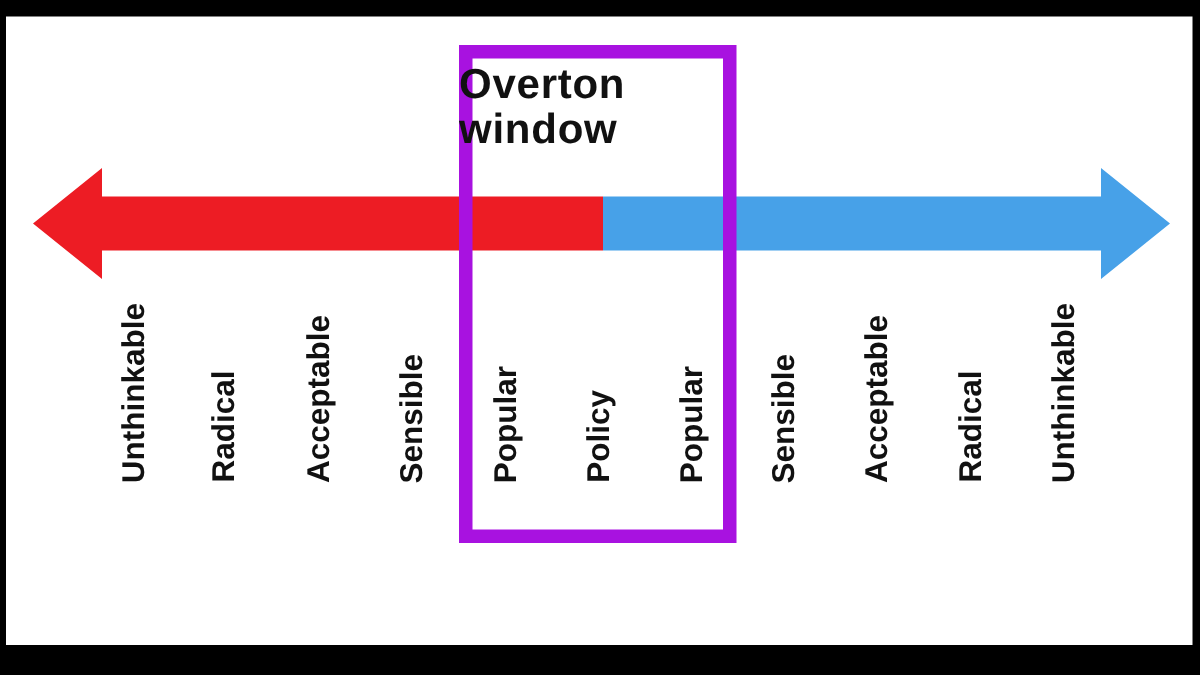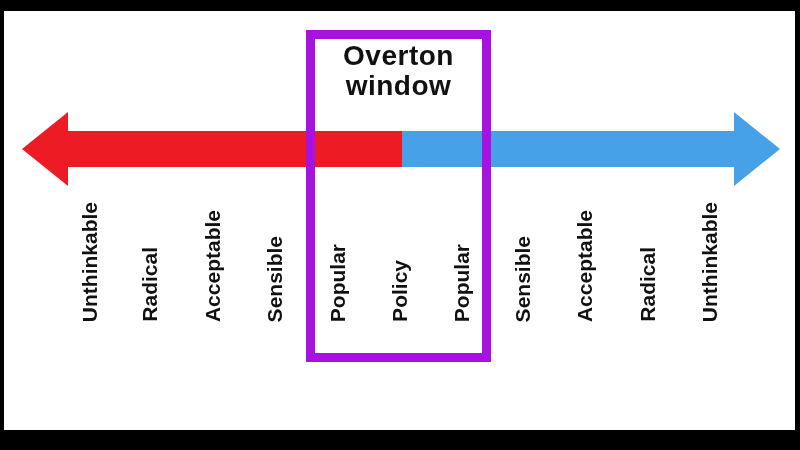--- a/index.html
+++ b/index.html
@@ -33,21 +33,21 @@
     width: 185px;
     height: 332px;
     border: 9px solid var(--window-box, #a812e0);
     background: transparent;
   }
   .title {
     position: absolute;
     left: 306px;
     top: 41px;
     width: 185px;
-    text-align: center;
+    text-align: left;
     font-size: 28px;
     line-height: 30px;
     font-weight: bold;
     letter-spacing: 0.5px;
     color: var(--title-text, #111);
   }
   .axis-label {
     position: absolute;
     top: 190px;
     height: 132px;

